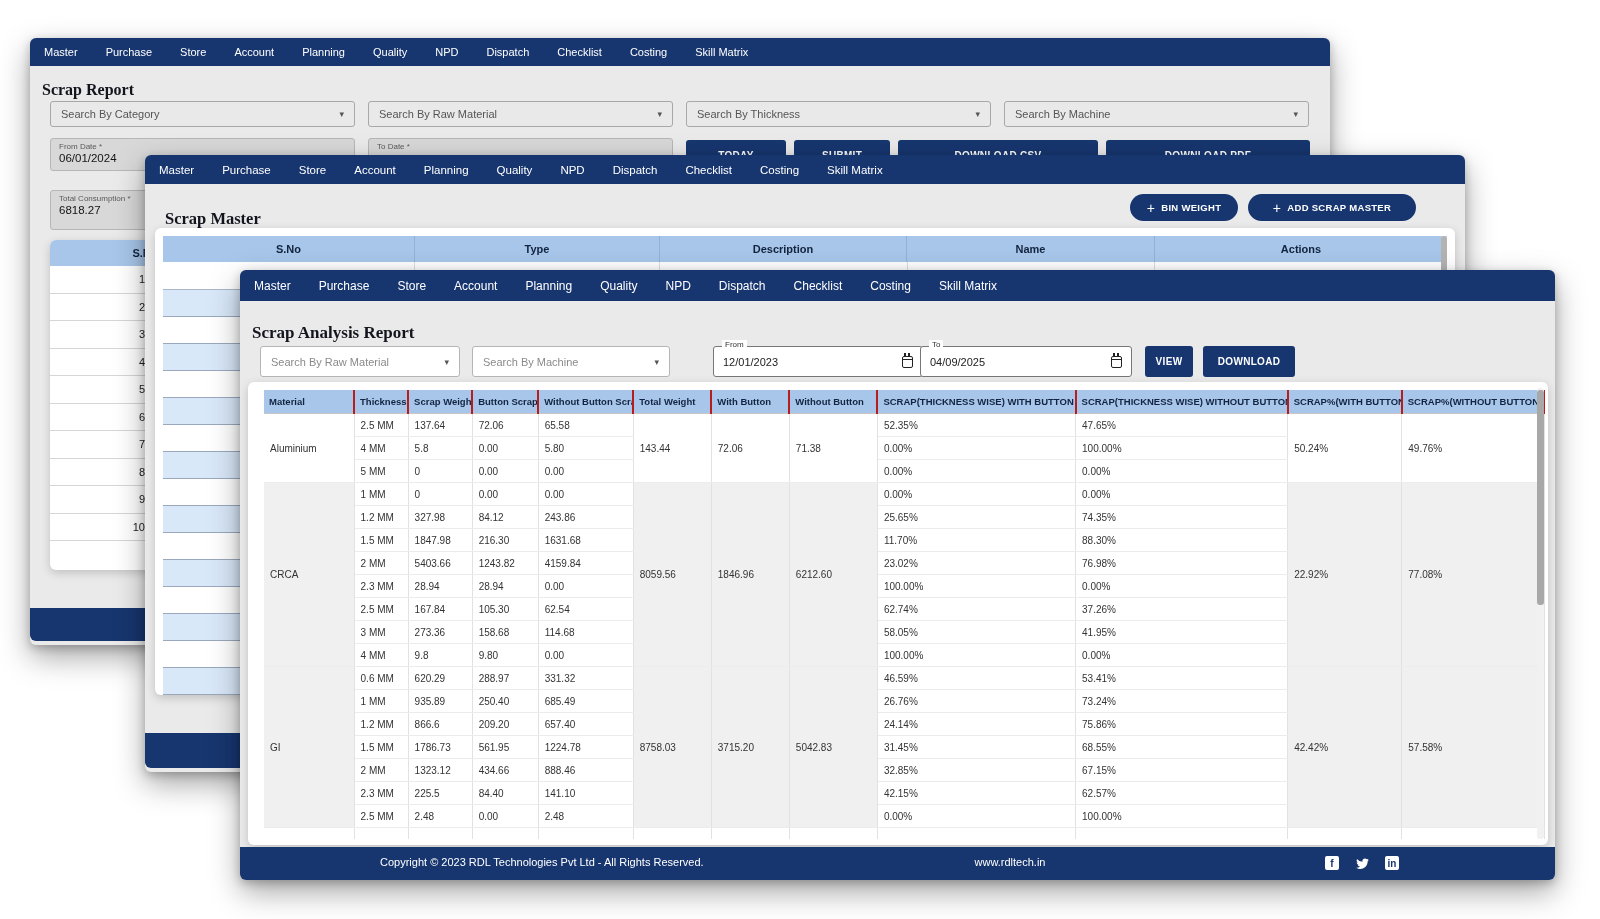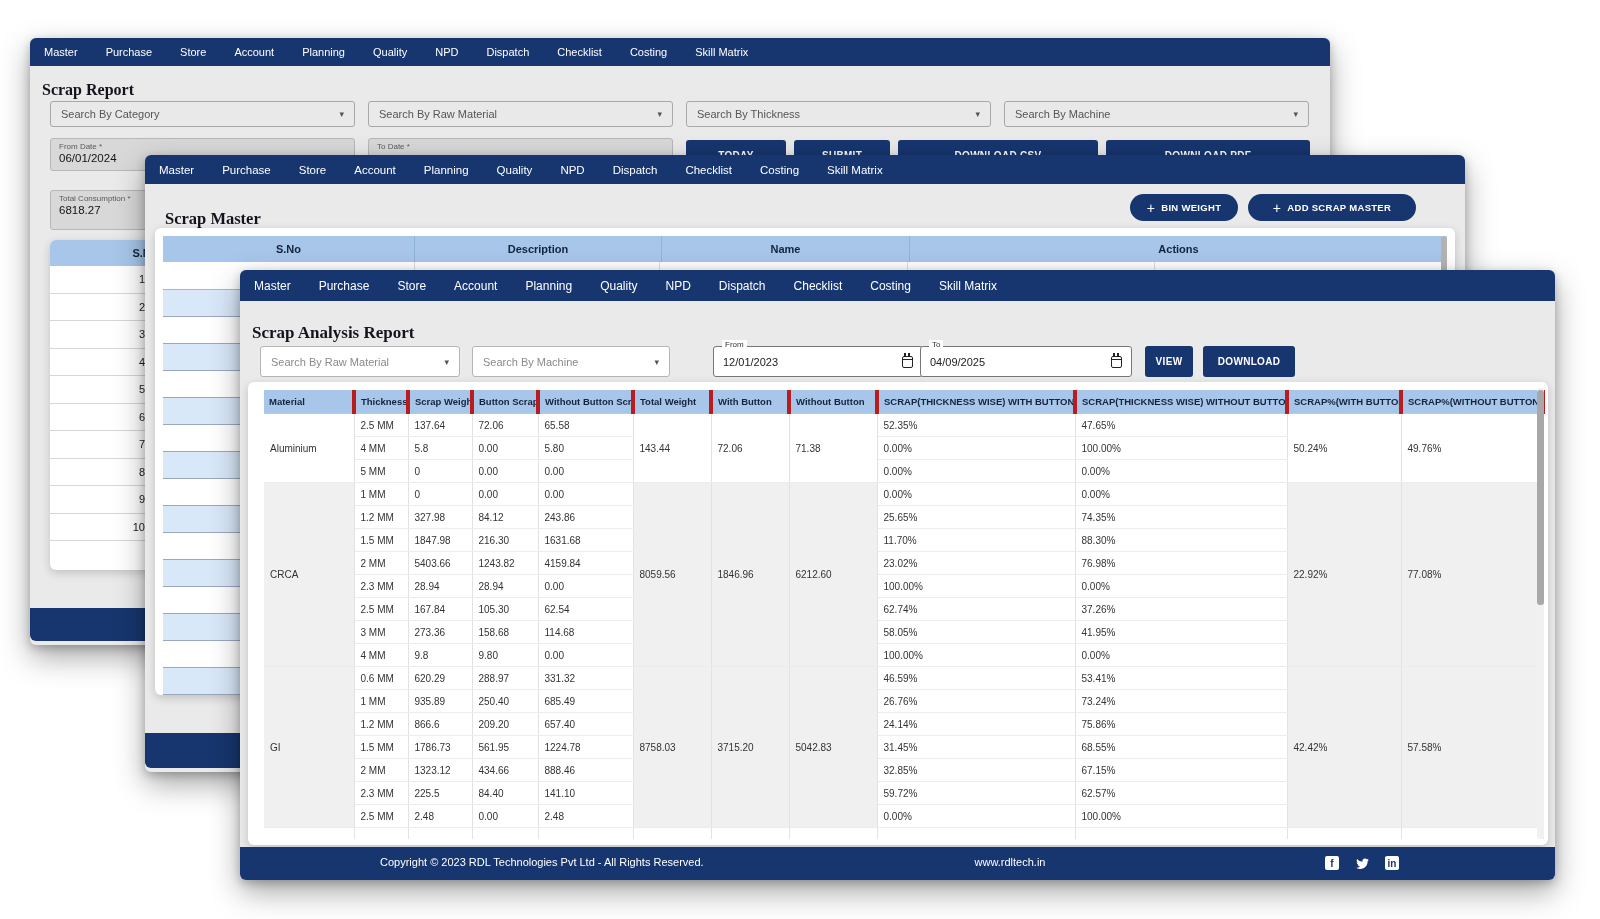--- a/index.html
+++ b/index.html
@@ -75,21 +75,21 @@
   .cal{width:11px;height:12px;border:1.5px solid #222;border-radius:2px;position:relative;
        margin-left:auto;box-sizing:border-box;}
   .cal:before{content:"";position:absolute;top:-4px;left:1px;width:2px;height:3px;background:#222;
               box-shadow:4px 0 0 #222;}
   .cal:after{content:"";position:absolute;top:2px;left:0;right:0;height:1.5px;background:#222;}
 
   
   .atwrap{position:absolute;left:16px;top:8px;width:1281px;height:449px;overflow:hidden;}
   table.analysis{border-collapse:collapse;table-layout:fixed;width:1281px;font-size:10px;color:#333;}
   table.analysis th{background:#a7c6e9;color:#122442;font-size:9.5px;font-weight:bold;text-align:left;
-      padding:4px 5px;border-right:4px solid #b91c1c;height:15px;white-space:nowrap;overflow:hidden;}
+      padding:4px 5px;border-right:2px solid #b91c1c;height:15px;white-space:nowrap;overflow:hidden;}
   table.analysis td{padding:3px 6px;border-right:1px solid #e2e2e2;border-bottom:1px solid #ececec;
       height:16px;background:#fff;white-space:nowrap;overflow:hidden;vertical-align:middle;}
   table.analysis td.shade{background:#f0f0f0;}
   table.analysis tr.group-start td{border-top:1px solid #c8c8c8;}
 
   
   .winfooter{position:absolute;left:0;right:0;background:#17366f;border-radius:0 0 6px 6px;}
   .ffoot{height:33px;color:#fff;font-size:11px;}
   .ffoot .fcopy{position:absolute;left:140px;top:9px;}
   .ffoot .fsite{position:absolute;left:700px;top:9px;width:140px;text-align:center;}
@@ -220,20 +220,21 @@
       <span>BIN WEIGHT</span>
     </div>
     <div class="btn-navy pill" style="left:1103px;top:39px;width:168px;height:27px;">
       <span class="plus">+</span>
       <span>ADD SCRAP MASTER</span>
     </div>
 
     <div class="card" style="left:10px;top:73px;width:1300px;height:467px;padding:8px;">
       <div class="mhead">
           <div class="mth" style="width: 252px;">S.No</div>
+          <div class="mth" style="width: 245px;">Type</div>
           <div class="mth" style="width: 247px;">Description</div>
           <div class="mth" style="width: 248px;">Name</div>
           <div class="mth" style="flex: 1 1 0%; border-right: none;">Actions</div>
         </div>
       <div class="mfirst">
         <span class="mfc" style="width:252px;">1</span>
         <span class="mfc" style="width:245px;">Category</span>
         <span class="mfc" style="width:248px;">Button</span>
         <span class="mfc" style="width:247px;">Button</span>
         <span class="mfc acticons" style="flex:1;border-right:none;">
@@ -488,21 +489,21 @@
                 <td>434.66</td>
                 <td>888.46</td>
                 <td>32.85%</td>
                 <td>67.15%</td>
               </tr>
               <tr>
                 <td>2.3 MM</td>
                 <td>225.5</td>
                 <td>84.40</td>
                 <td>141.10</td>
-                <td>59.72%</td>
+                <td>42.15%</td>
                 <td>62.57%</td>
               </tr>
               <tr>
                 <td>2.5 MM</td>
                 <td>2.48</td>
                 <td>0.00</td>
                 <td>2.48</td>
                 <td>0.00%</td>
                 <td>100.00%</td>
               </tr>

